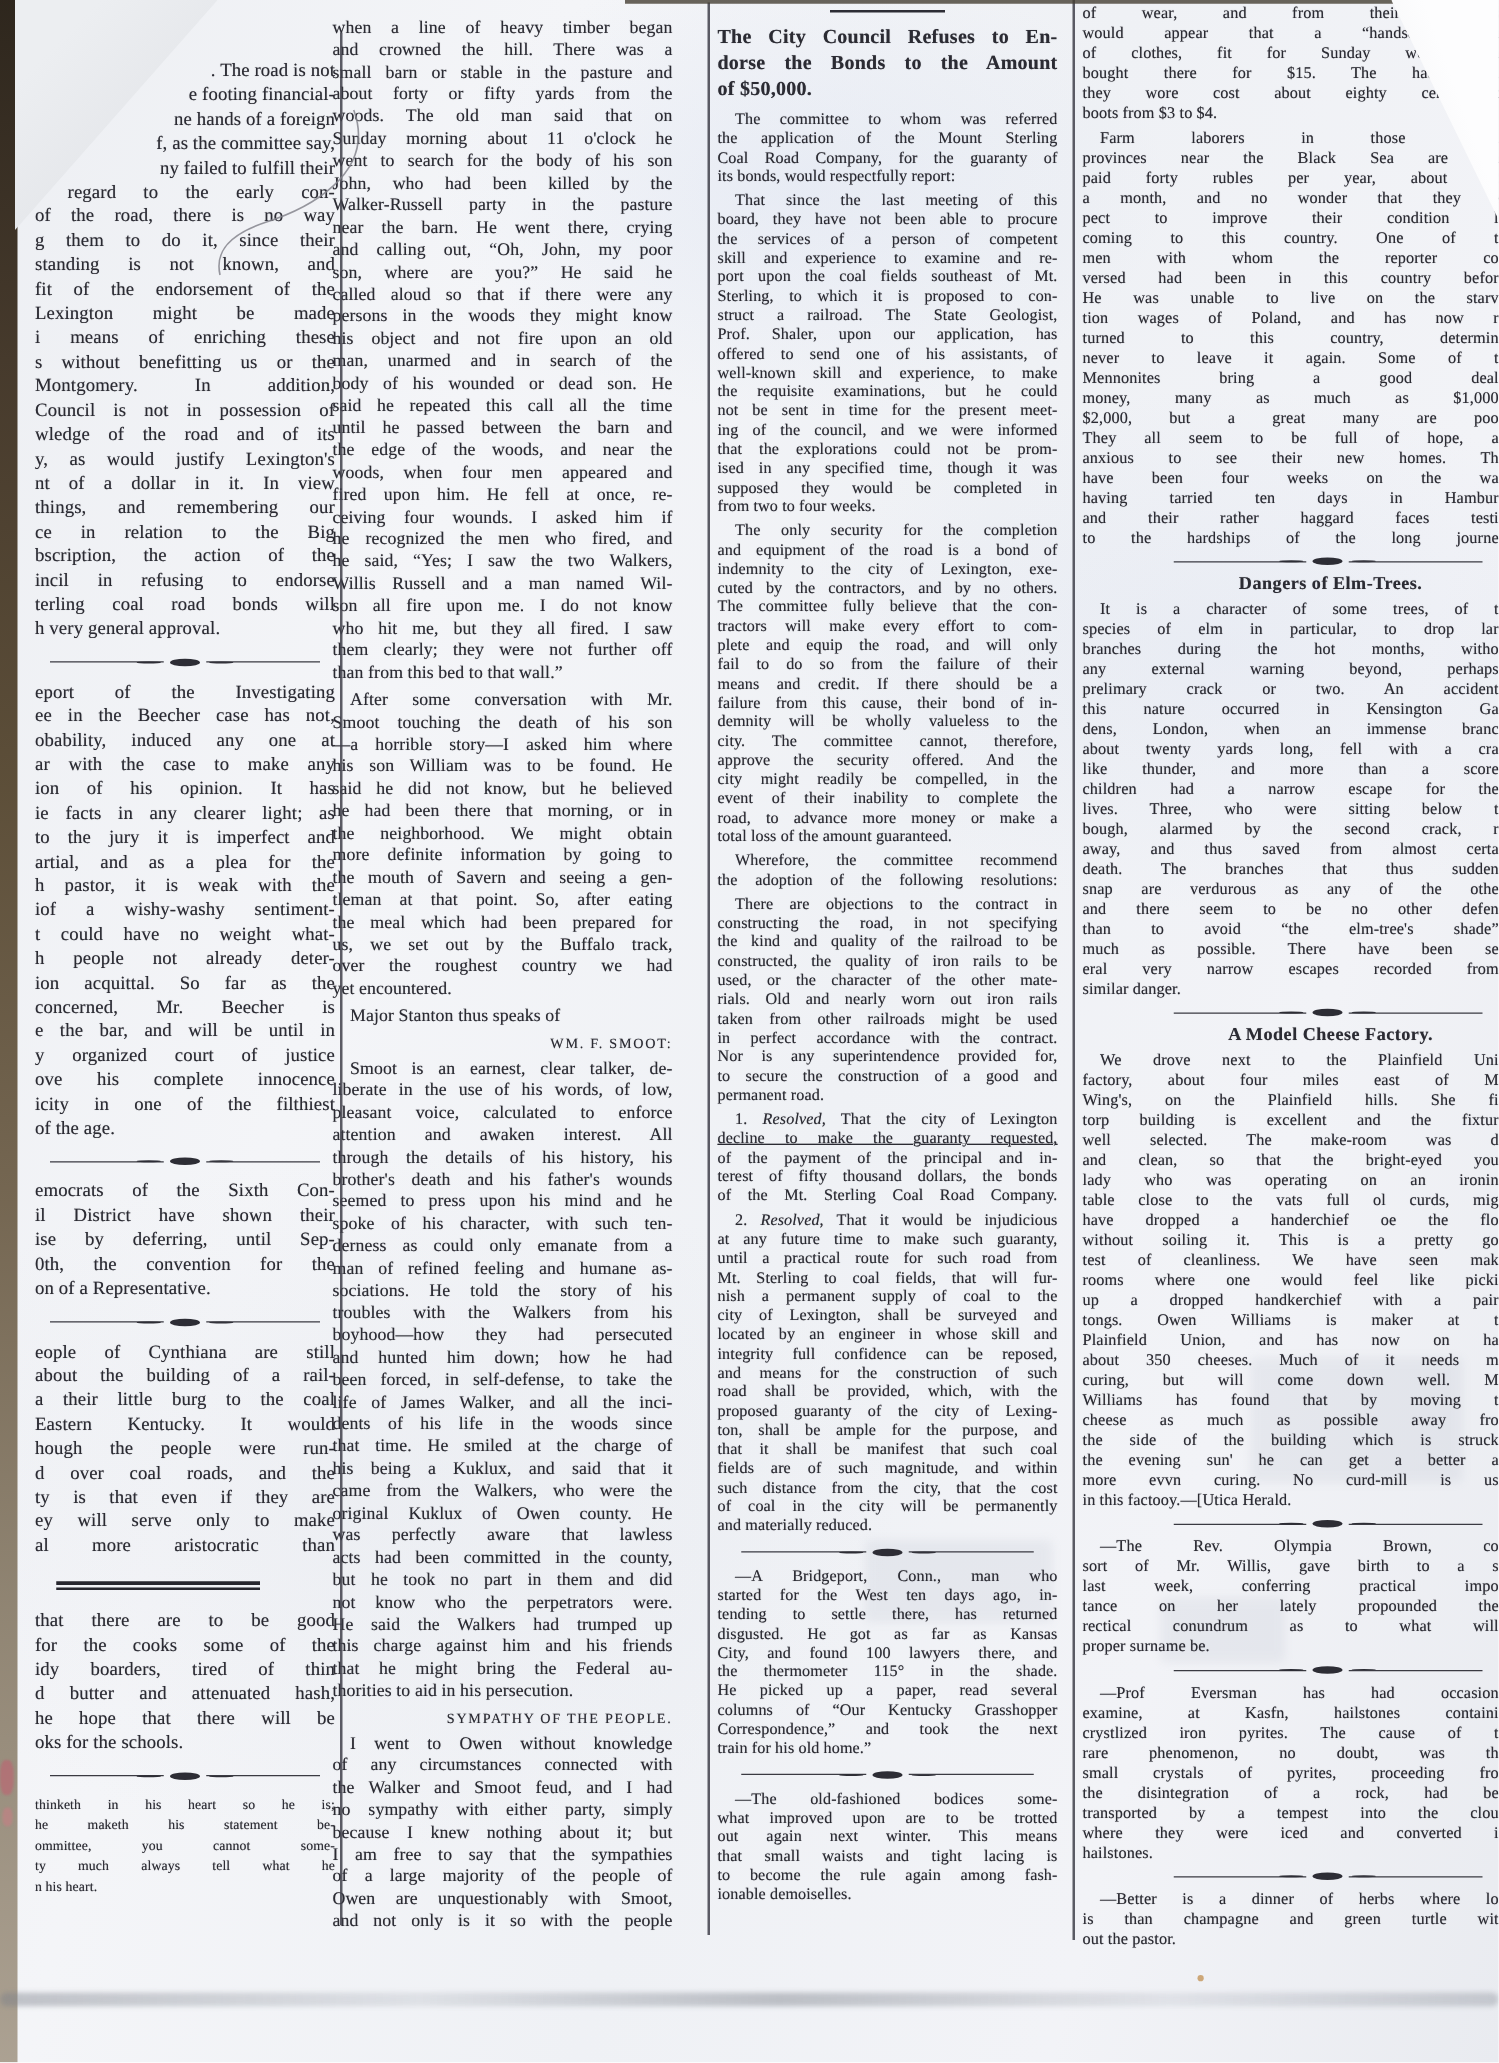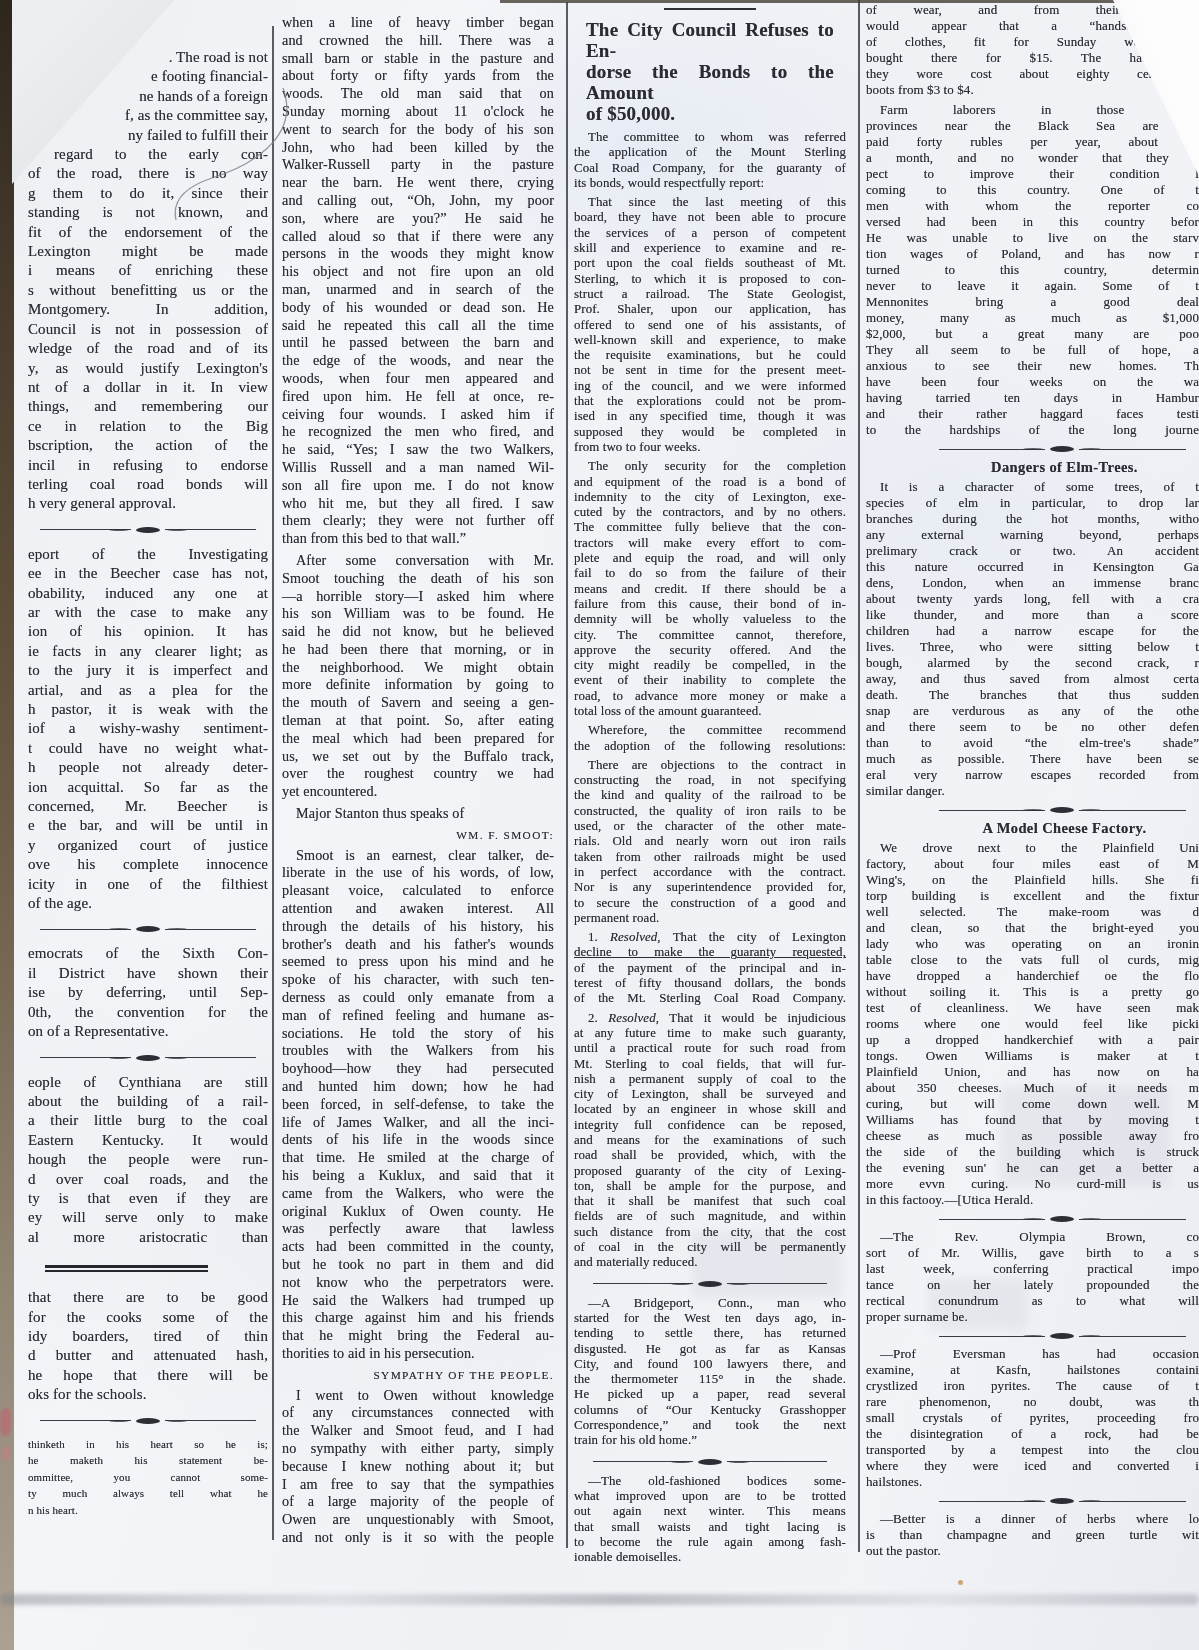--- a/index.html
+++ b/index.html
@@ -7,30 +7,30 @@
     font-family:"Liberation Serif","DejaVu Serif",serif;}
   #paper{position:relative;width:1199px;height:1650px;overflow:hidden;
     background:
       radial-gradient(ellipse 420px 260px at 640px 150px, rgba(190,205,235,.20), rgba(190,205,235,0) 70%),
       radial-gradient(ellipse 500px 300px at 980px 520px, rgba(185,200,230,.14), rgba(185,200,230,0) 70%),
       radial-gradient(ellipse 600px 400px at 300px 1200px, rgba(210,215,225,.18), rgba(210,215,225,0) 70%),
       linear-gradient(105deg,#edeff3 0%,#f4f5f8 28%,#eff1f5 55%,#f2f3f7 78%,#e9ebf0 100%);
     color:#2b2b33;}
   .col{position:absolute;z-index:2;text-shadow:0 0 .6px rgba(43,43,51,.55);letter-spacing:.1px;}
   .col1{left:28px;top:48px;width:240px;font-size:15px;line-height:19.4px;}
-  .col2{left:282px;top:14px;width:272px;font-size:14.2px;line-height:17.8px;}
+  .col2{left:266px;top:14px;width:272px;font-size:14.2px;line-height:17.8px;}
   .col3{left:574px;top:8px;width:272px;font-size:12.9px;line-height:15.3px;}
   .col4{left:866px;top:2px;width:333px;font-size:13px;line-height:16px;}
   .para{margin:0 0 4px;}
   .ln{text-align:justify;text-align-last:justify;}
   .ln.end{text-align-last:left;}
   .ln.r{text-align-last:right;}
   .para.indent .ln:first-child{text-indent:14px;}
   .para.small{font-size:11px;line-height:16.6px;}
-  .headline{font-weight:bold;font-size:19px;line-height:21px;margin:2px 12px 6px;letter-spacing:.2px;}
+  .headline{font-weight:bold;font-size:16px;line-height:21px;margin:2px 0 6px;letter-spacing:.2px;}
   .hl-ln{text-align:justify;text-align-last:justify;}
   .hl-ln.end{text-align-last:left;}
   .head{font-weight:bold;text-align:center;font-size:14.5px;margin:5px 0 4px;letter-spacing:.4px;}
   .col4 .head{padding-left:64px;}
   .subhead{text-align:right;font-size:11.3px;letter-spacing:1.4px;margin:2px 0 2px;}
   .sigblock{padding-left:42%;margin:2px 0 4px;}
   .sig-ln{font-variant:small-caps;letter-spacing:.8px;}
   .divider{display:flex;align-items:center;justify-content:center;gap:5px;margin:10px 7% 9px;}
   .col1 .divider{margin:13px 5% 12px;}
   .col4 .divider{margin:8px 4% 7px 22%;}
@@ -350,21 +350,21 @@
         </div>
         <div class="para indent">
           <div class="ln">2. <i>Resolved,</i> That it would be injudicious</div>
           <div class="ln">at any future time to make such guaranty,</div>
           <div class="ln">until a practical route for such road from</div>
           <div class="ln">Mt. Sterling to coal fields, that will fur-</div>
           <div class="ln">nish a permanent supply of coal to the</div>
           <div class="ln">city of Lexington, shall be surveyed and</div>
           <div class="ln">located by an engineer in whose skill and</div>
           <div class="ln">integrity full confidence can be reposed,</div>
-          <div class="ln">and means for the examinations of such</div>
+          <div class="ln">and means for the construction of such</div>
           <div class="ln">road shall be provided, which, with the</div>
           <div class="ln">proposed guaranty of the city of Lexing-</div>
           <div class="ln">ton, shall be ample for the purpose, and</div>
           <div class="ln">that it shall be manifest that such coal</div>
           <div class="ln">fields are of such magnitude, and within</div>
           <div class="ln">such distance from the city, that the cost</div>
           <div class="ln">of coal in the city will be permanently</div>
           <div class="ln end">and materially reduced.</div>
         </div>
         <div class="divider">

